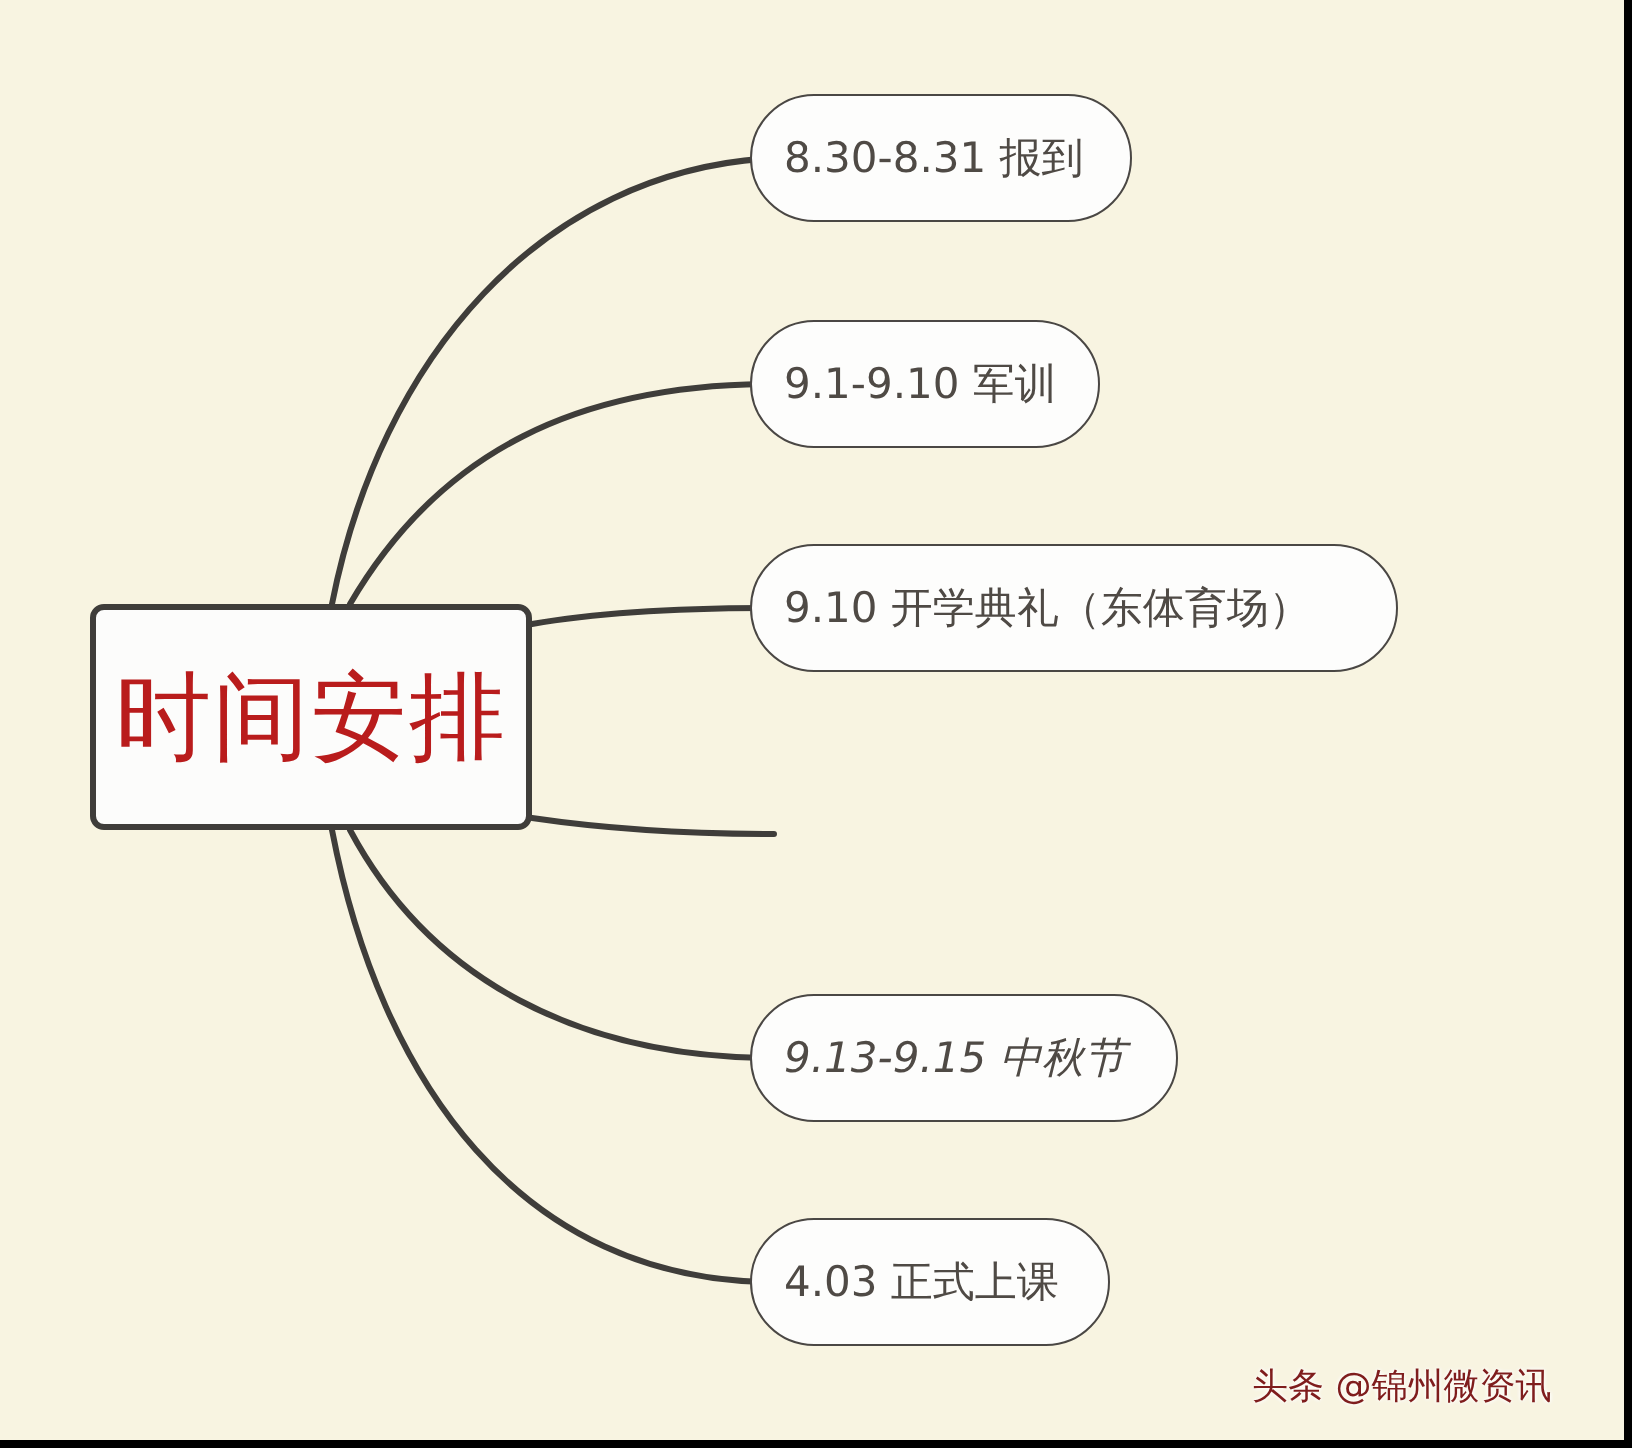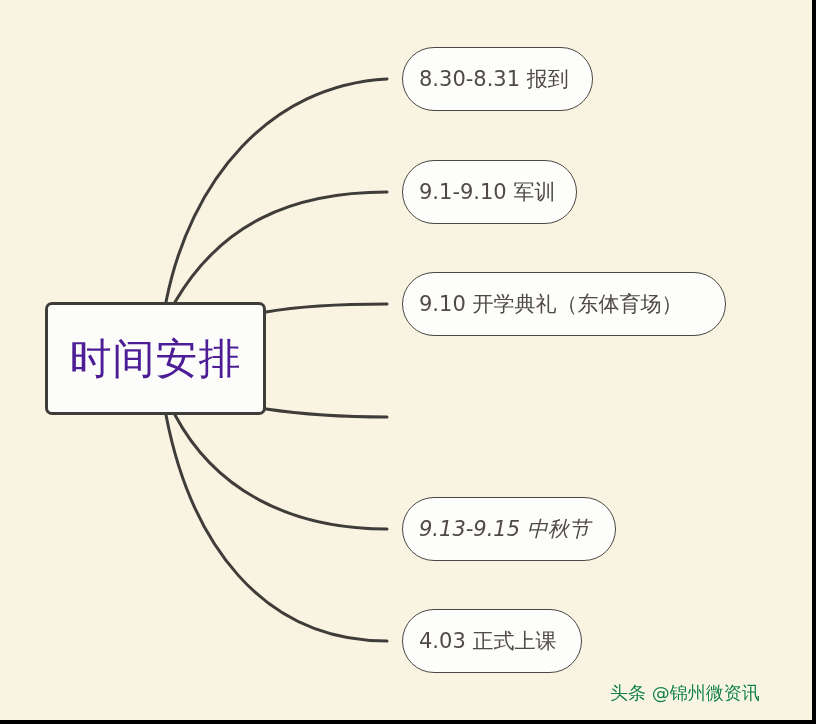--- a/index.html
+++ b/index.html
@@ -38,49 +38,49 @@
       height: 107px;
       background: #fcfcfb;
       border: 3px solid #3f3d3a;
       border-radius: 7px;
       display: flex;
       align-items: center;
       justify-content: center;
       box-sizing: content-box;
     }
     .central-node span {
-      font-size: 42px;
-      color: #4c1d95;
+      font-size: 48px;
+      color: #b91c1c;
       letter-spacing: 1px;
       line-height: 1;
     }
     .pill {
       position: absolute;
-      left: 402px;
+      left: 375px;
       height: 64px;
       background: #fdfdfc;
       border: 1.5px solid #4a4744;
       border-radius: 33px;
       display: flex;
       align-items: center;
       padding-left: 16px;
       box-sizing: border-box;
       white-space: nowrap;
     }
     .pill span {
       font-size: 21px;
       color: #4f4a45;
       line-height: 1;
     }
     .watermark {
       position: absolute;
-      left: 610px;
+      left: 626px;
       top: 681px;
       font-size: 18px;
-      color: #15803d;
+      color: #7f1d1d;
       text-shadow: 0 0 2px #ffffff, 0 0 2px #ffffff;
       white-space: nowrap;
     }
   </style>
 </head>
 <body>
 
 <div class="canvas">
 
   <svg class="connectors" viewBox="0 0 812 720">

